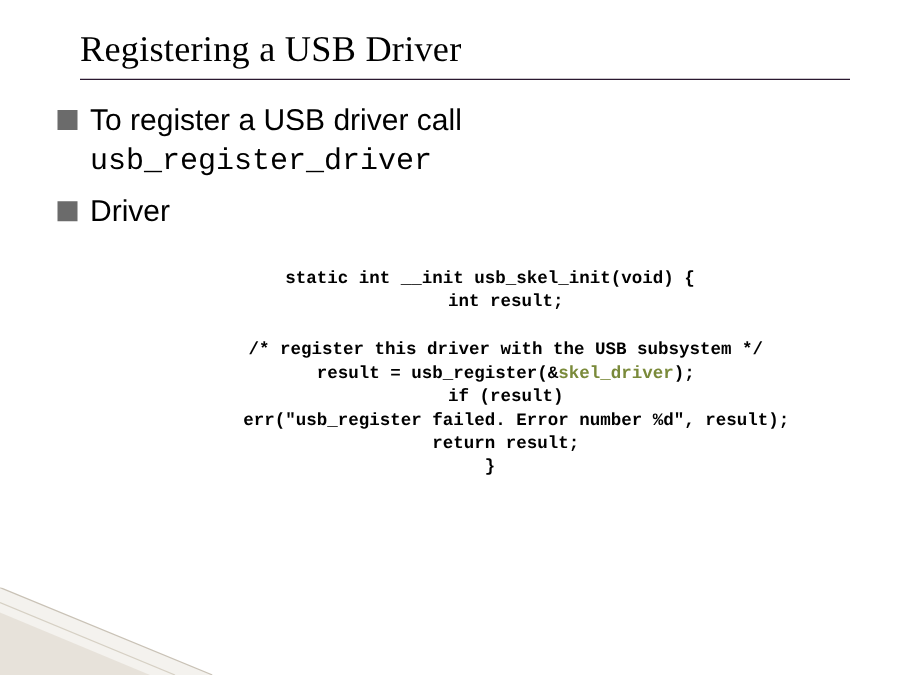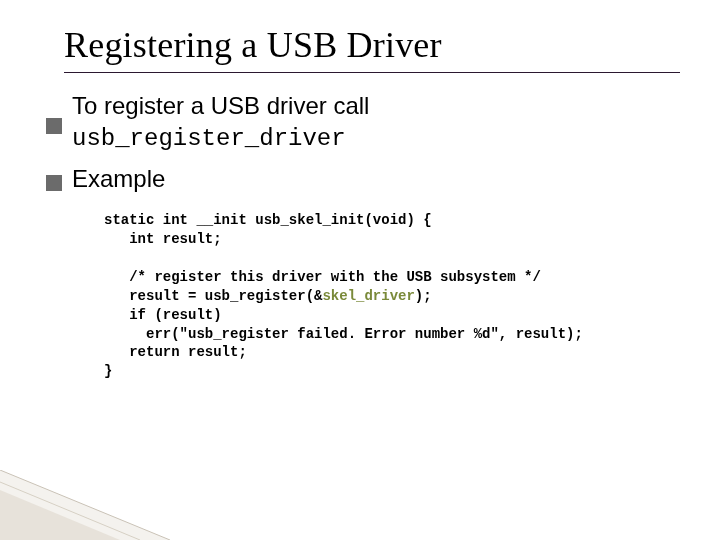--- a/index.html
+++ b/index.html
@@ -14,40 +14,40 @@
     overflow: hidden;
   }
   .slide {
     box-sizing: border-box;
     width: 720px;
     height: 540px;
     padding: 18px 40px 0 64px;
     position: relative;
   }
   .title {
-    font-size: 36px;
+    font-size: 29px;
     font-weight: 400;
     margin: 6px 0 4px 0;
     letter-spacing: 0.2px;
   }
   .rule {
     height: 0;
     border: 0;
     border-top: 1.5px solid #2b1830;
     margin: 6px 0 18px 0;
   }
   .bullets {
     font-family: Arial, Helvetica, sans-serif;
     font-size: 24px;
     line-height: 1.28;
     margin-left: -18px;
   }
   .bullet {
     display: flex;
-    align-items: center;
+    align-items: flex-start;
     margin: 8px 0 10px 0;
   }
   .bullet .glyph {
     width: 16px;
     height: 16px;
     flex: 0 0 16px;
     margin-top: 6px;
     margin-right: 10px;
     background: #6b6b6b;
   }
@@ -58,21 +58,22 @@
     font-family: "Courier New", Courier, monospace;
     font-weight: normal;
     font-size: 24px;
   }
   .codeblock {
     font-family: "Courier New", Courier, monospace;
     font-weight: bold;
     font-size: 14px;
     line-height: 1.35;
     white-space: pre;
-    margin: 16px 0 0 40px;
+    margin: 28px 0 0 40px;
+    text-align: center;
   }
   .codeblock .hl {
     color: #7a8a3a;
   }
   .corner {
     position: absolute;
     left: 0;
     bottom: 0;
     width: 170px;
     height: 70px;
@@ -93,21 +94,21 @@
       <span class="glyph"></span>
       <span class="text">
         <span>To register a USB driver call </span><br>
         <span class="mono-inline">usb_register_driver</span>
       </span>
     </div>
 
     <div class="bullet">
       <span class="glyph"></span>
       <span class="text">
-        <span>Example</span>
+        <span>Driver</span>
       </span>
     </div>
 
   </div>
 
   <div class="codeblock"><span>static int __init usb_skel_init(void) {</span>
 <span>   int result;</span>
 <span></span>
 <span>   /* register this driver with the USB subsystem */</span>
 <span>   result = usb_register(&amp;</span><span class="hl">skel_driver</span><span>);</span>

